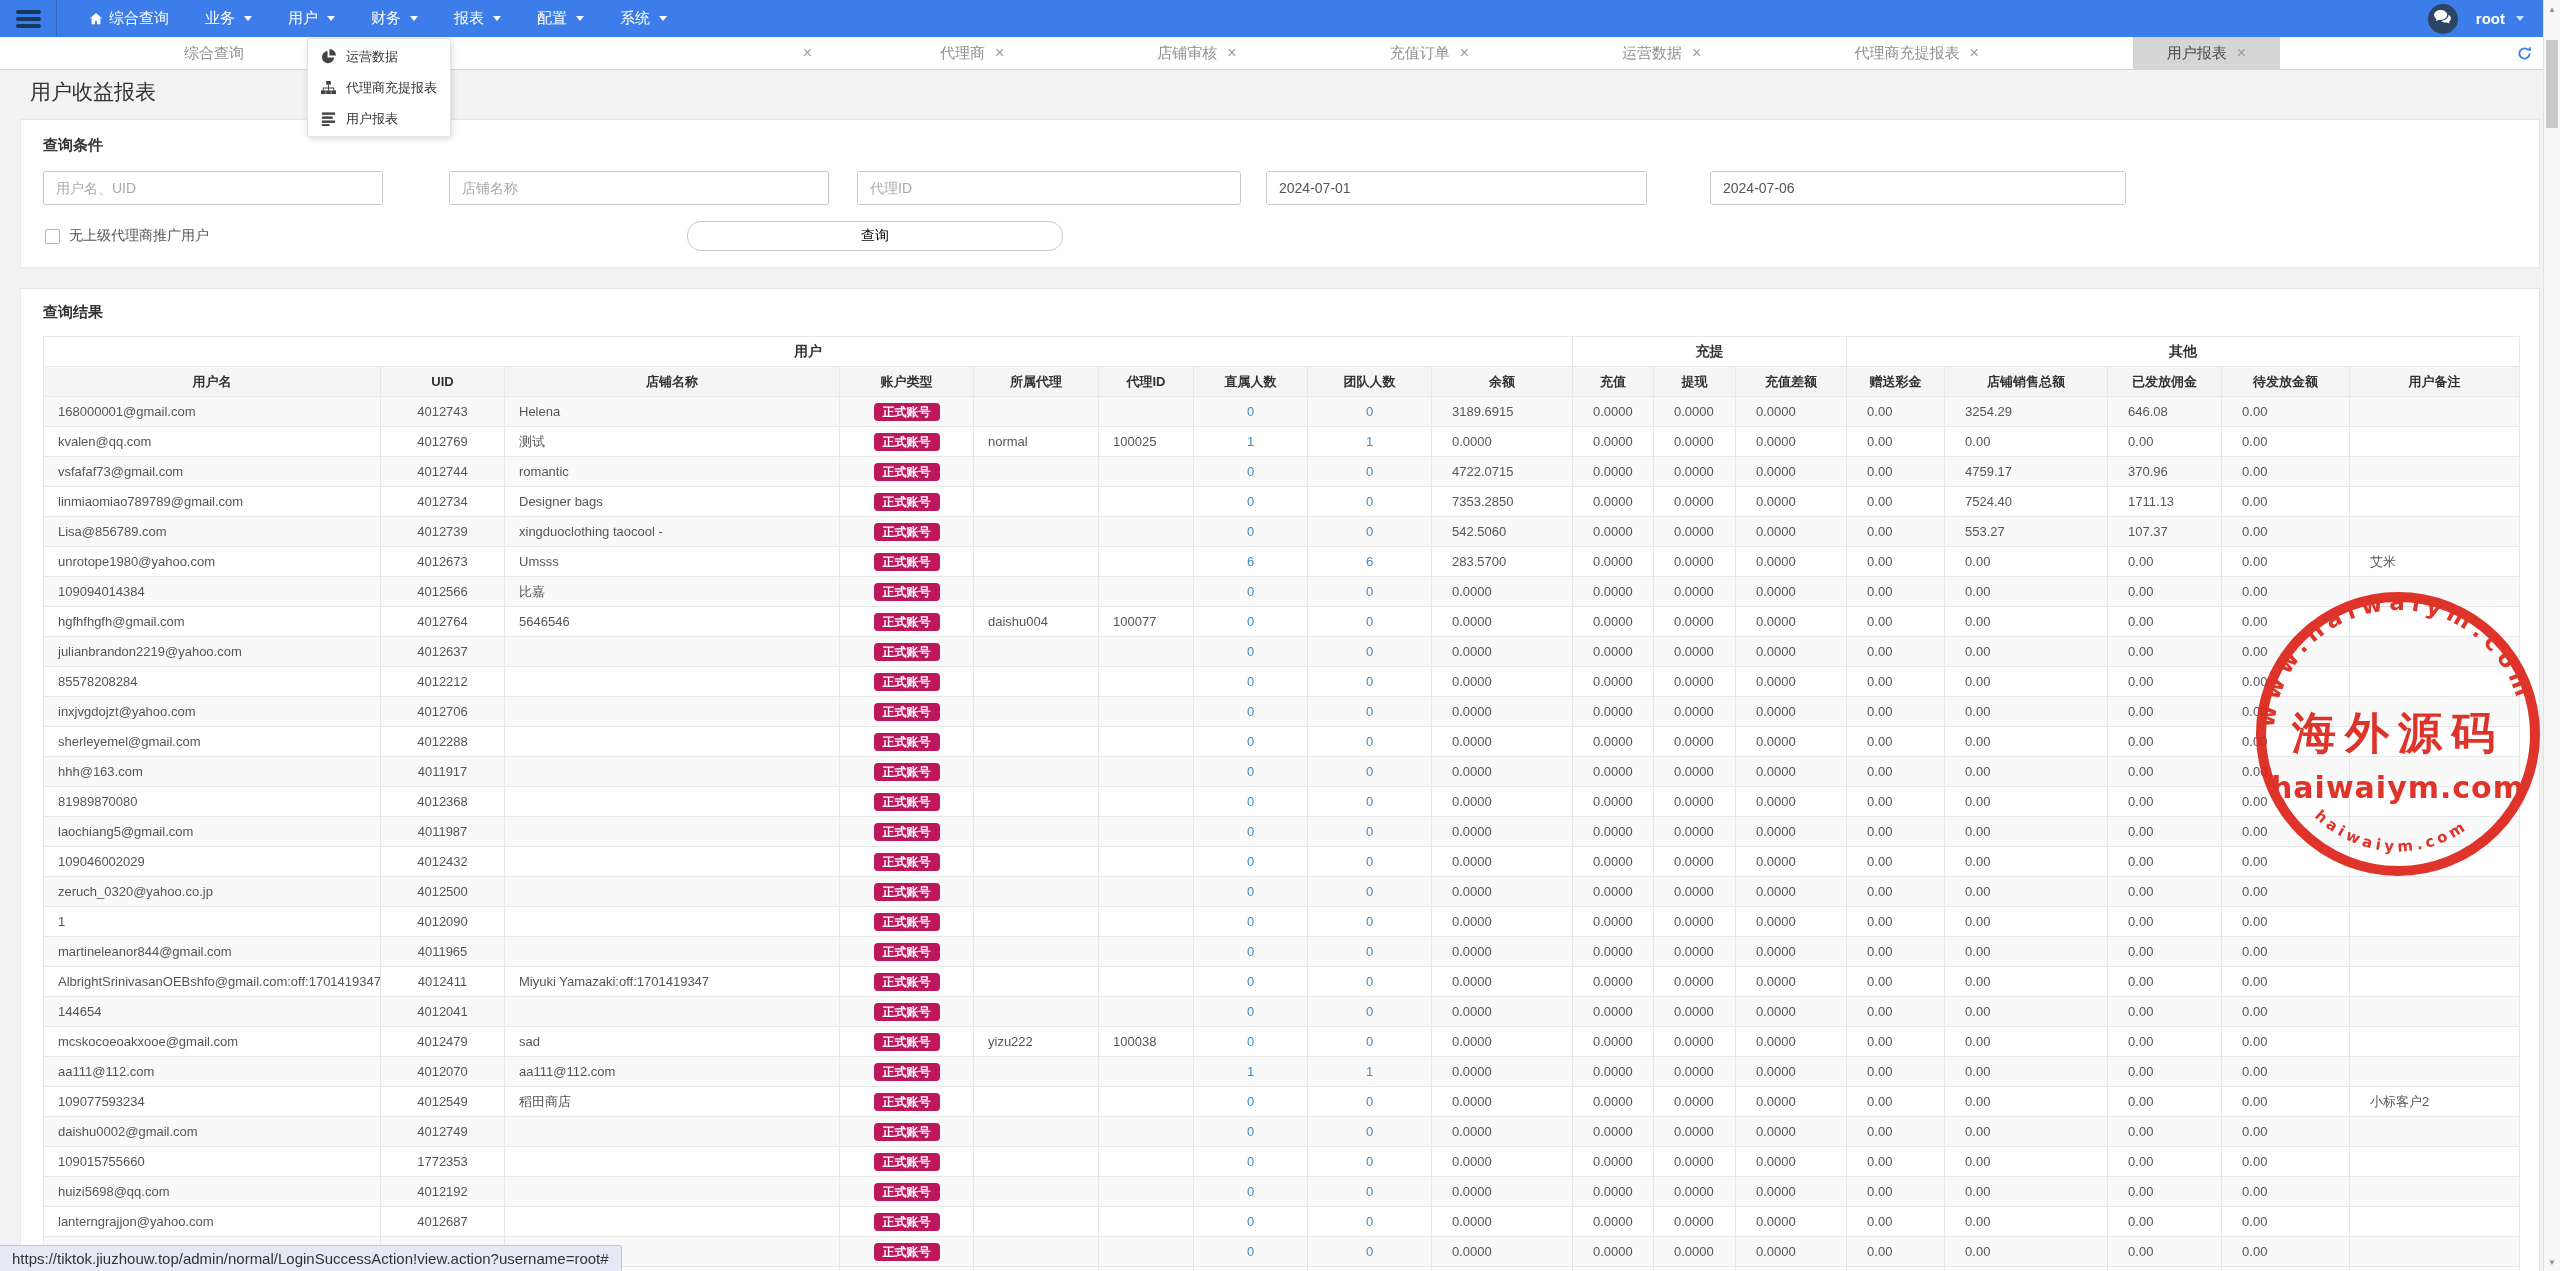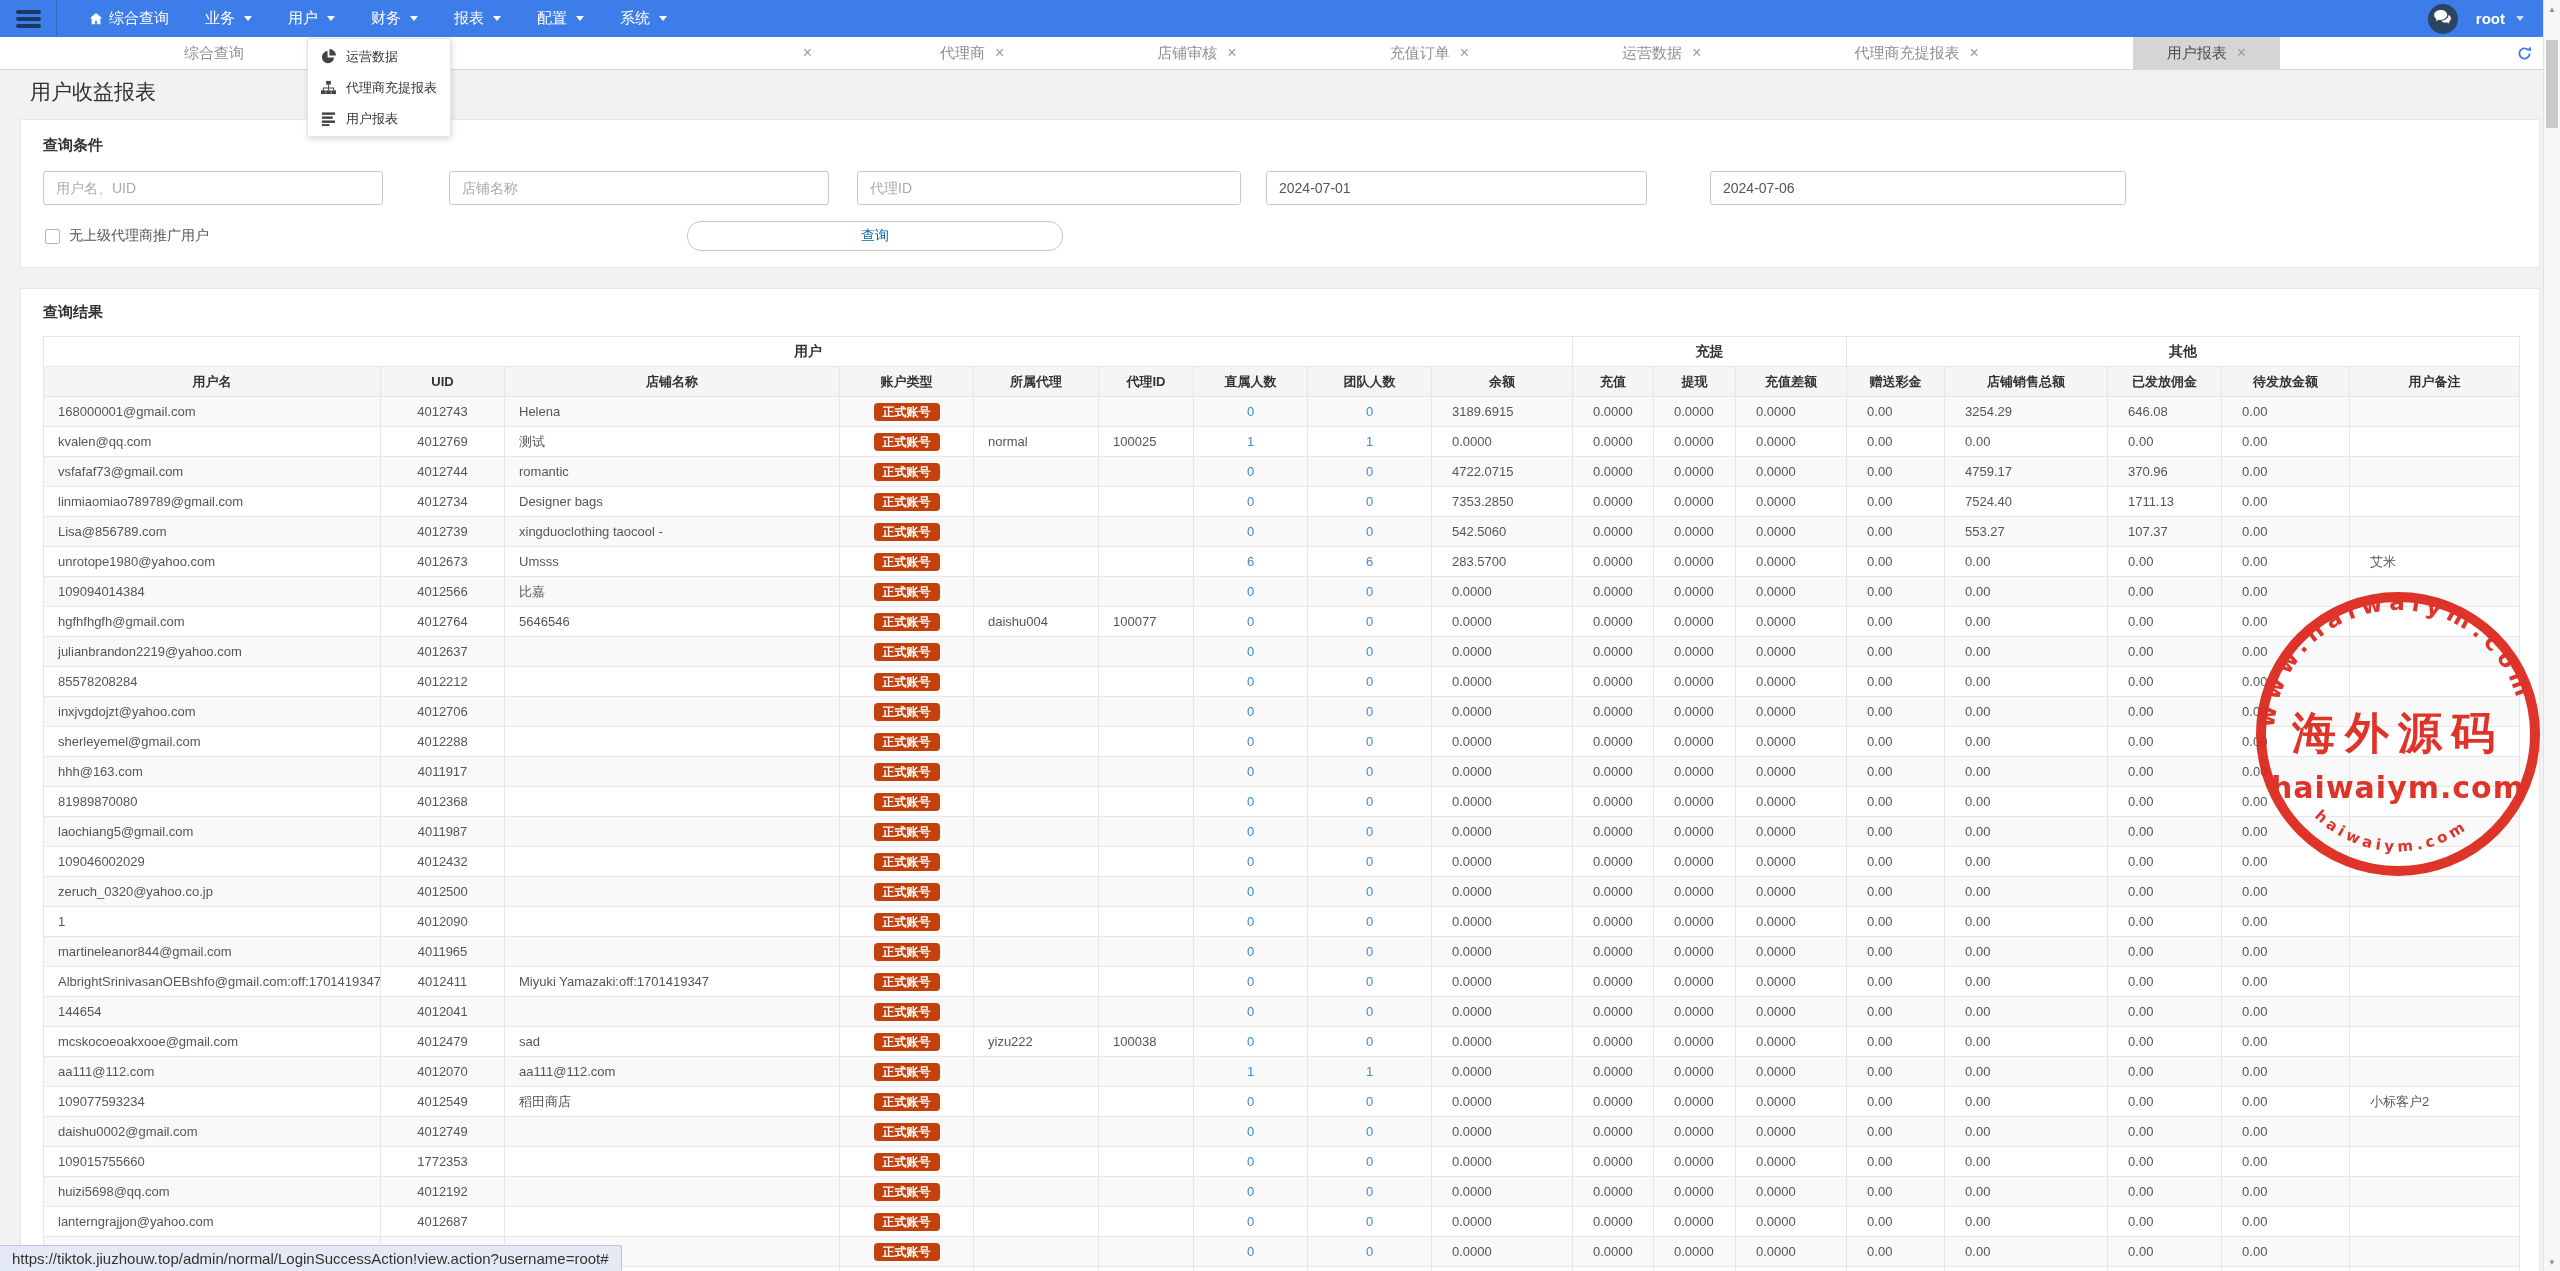--- a/index.html
+++ b/index.html
@@ -44,36 +44,36 @@
   .filter-row input { height:32px; border:1px solid #c9c9c9; border-radius:3px; padding:16px 12px; font-size:14px; color:#555; outline:none; background:#fff; font-family:inherit; }
   .filter-row input::placeholder { color:#a9a9a9; }
   #f-user { width:340px; margin-right:66px; }
   #f-shop { width:380px; margin-right:28px; }
   #f-agent { width:384px; margin-right:25px; }
   #f-date1 { width:381px; margin-right:63px; }
   #f-date2 { width:416px; }
   .action-row { position:relative; margin-top:16px; height:30px; display:flex; align-items:center; }
   .checkbox { width:15px; height:15px; border:1px solid #b5b5b5; border-radius:2px; background:#fff; display:inline-block; margin:0 9px 0 2px; cursor:pointer; flex:none; }
   .checkbox-label { font-size:14px; color:#555; }
-  .search-btn { position:absolute; left:644px; top:0; width:376px; height:30px; border:1px solid #c9c9c9; border-radius:14px; background:#fff; font-size:14px; color:#0369a1; cursor:pointer; font-family:inherit; }
+  .search-btn { position:absolute; left:644px; top:0; width:376px; height:30px; border:1px solid #c9c9c9; border-radius:14px; background:#fff; font-size:14px; color:#000000; cursor:pointer; font-family:inherit; }
 
   .result-panel { margin-top:20px; padding:14px 22px 0; height:1000px; }
   table { border-collapse:collapse; table-layout:fixed; width:100%; margin-top:14px; }
   th,td { border:1px solid #e7e7e7; overflow:hidden; white-space:nowrap; }
   thead th { height:30px; font-size:13px; color:#333; text-align:center; font-weight:bold; background:#fff; }
   thead th.th-group { font-size:14px; }
   thead th.th-col { background:#f5f5f5; }
   tbody td { height:30px; font-size:13px; color:#555; padding:0 8px; }
   tbody tr:nth-child(odd)  { background:#f9f9f9; }
   tbody tr:nth-child(even) { background:#fff; }
   .al-left   { text-align:left; padding-left:14px; }
   .al-center { text-align:center; }
   .al-money  { text-align:left; padding-left:20px; }
   .count-link { color:#428bca; cursor:pointer; }
-  .badge { display:inline-block; background:#c2410c; color:#fff; font-size:12px; font-weight:bold; padding:3px 9px; border-radius:4px; line-height:1; }
+  .badge { display:inline-block; background:#be185d; color:#fff; font-size:12px; font-weight:bold; padding:3px 9px; border-radius:4px; line-height:1; }
 
   
   #stamp { position:absolute; left:2248px; top:584px; z-index:40; opacity:.92; pointer-events:none; }
   #stamp text { fill:#dc2318; font-weight:bold; font-family:"DejaVu Sans","Liberation Sans",sans-serif; }
 
   
   .statusbar { position:fixed; left:0; bottom:0; background:#e3eaf6; border:1px solid #b9c6dc; border-left:none; border-bottom:none;
     border-top-right-radius:3px; padding:4px 12px; font-size:15px; color:#333; z-index:60; white-space:nowrap; }
   .scrollbar { position:fixed; top:0; right:0; width:17px; height:1271px; background:#f7f7f7; border-left:1px solid #e2e2e2; z-index:55; }
   .sb-arrow { height:18px; display:flex; align-items:center; justify-content:center; font-size:8px; color:#909090; cursor:pointer; }

